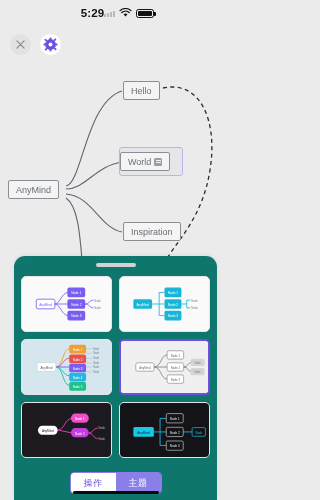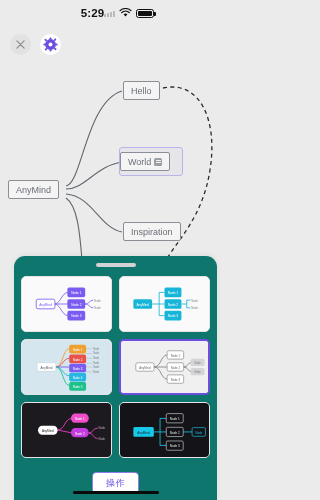--- a/index.html
+++ b/index.html
@@ -356,17 +356,18 @@
         <rect x="81" y="25.5" width="15" height="9" rx="1.4" fill="#141418" stroke="#18c8e8" stroke-width="0.7"></rect>
         <text x="88.5" y="31.7" font-size="3" fill="#18c8e8" text-anchor="middle" font-family="Liberation Sans">Node</text>
       </svg>
     </div>
 
   </div>
 
   <div class="segwrap">
     <div class="seg">
       <div>操作</div>
+      <div class="on">主题</div>
     </div>
   </div>
 </div>
 
 <div class="home-ind"></div>
 
 </body></html>

